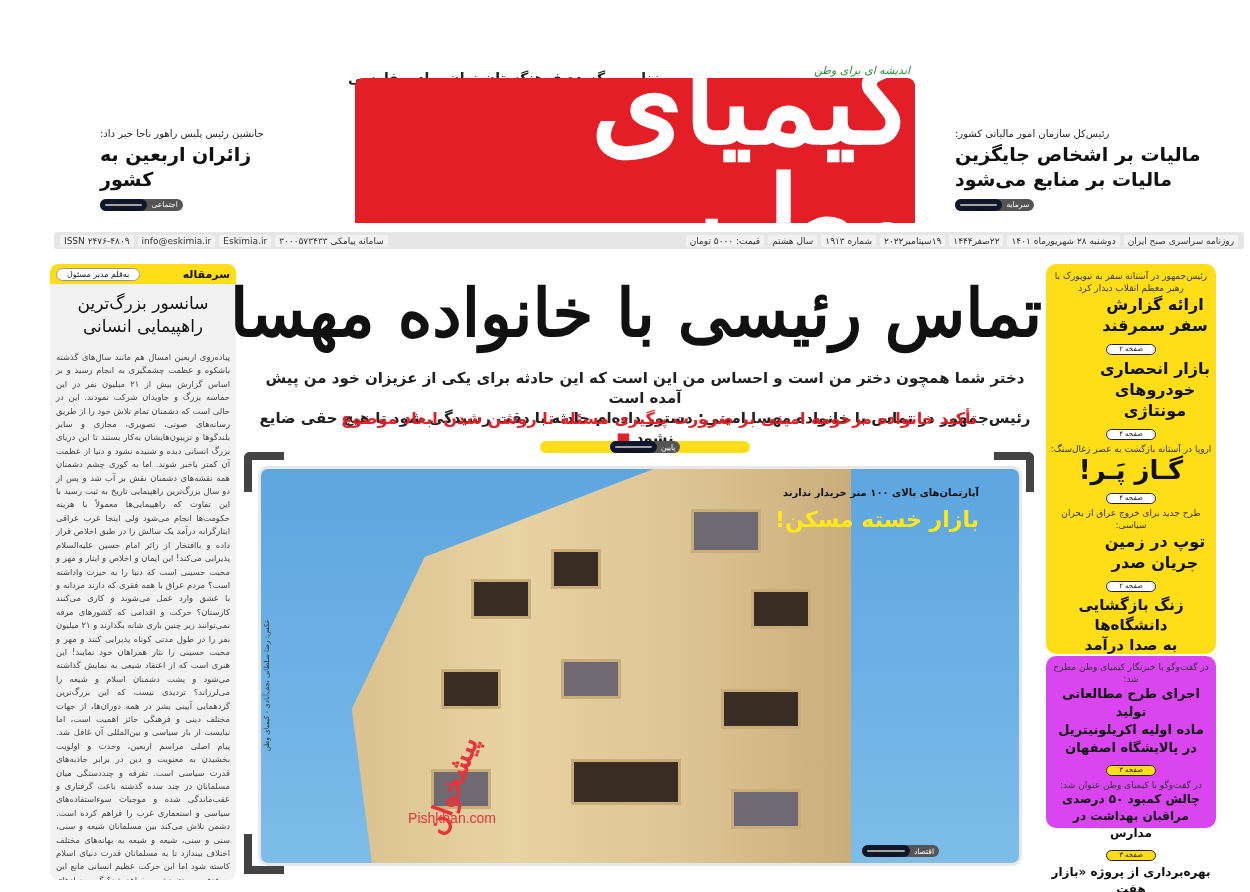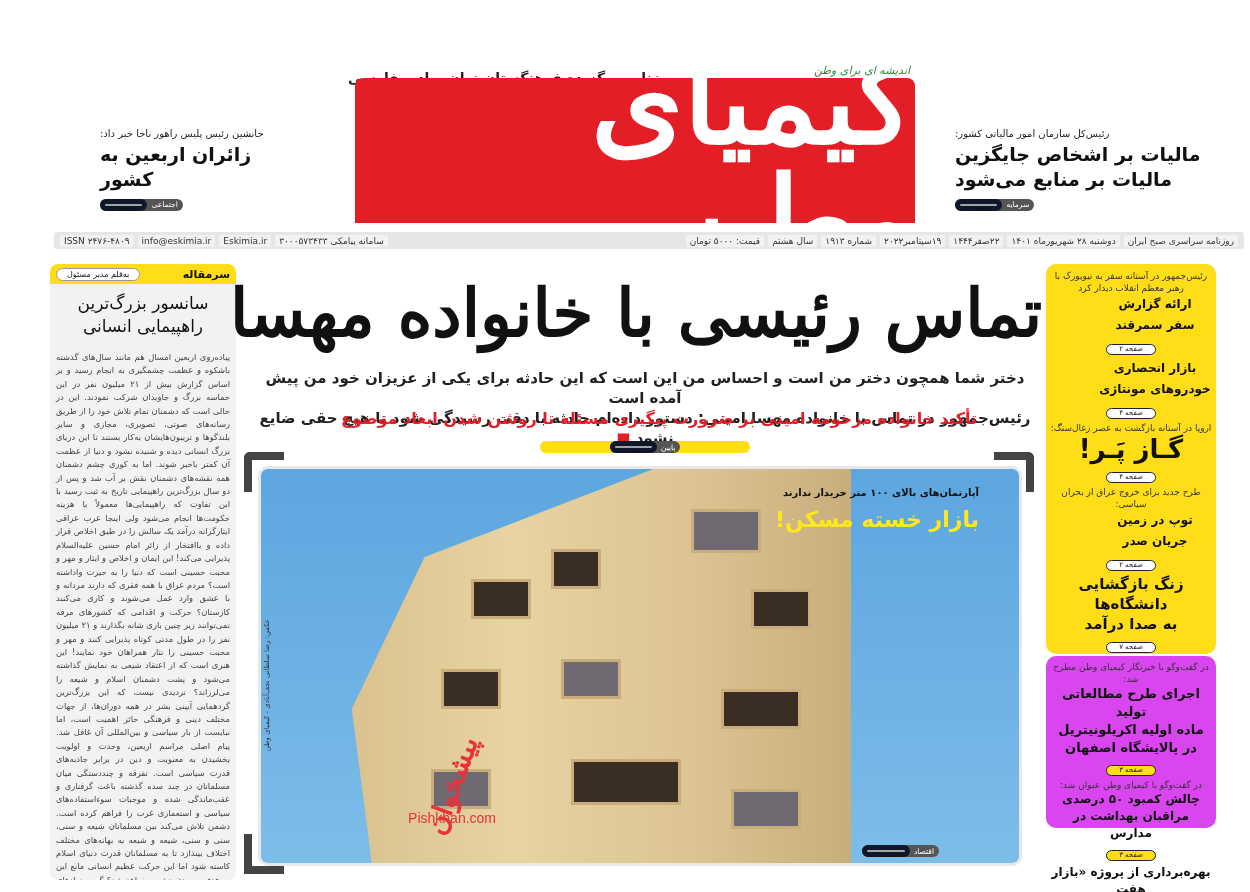--- a/index.html
+++ b/index.html
@@ -78,21 +78,21 @@
   .watermark .fa { font-size: 28px; font-weight: bold; font-family: "DejaVu Serif", serif; transform: rotate(-70deg); display: block; margin-bottom: 6px; }
   .watermark .en { font-size: 14px; font-family: "Liberation Sans", sans-serif; }
   .photo-page-pill { position: absolute; right: 80px; bottom: 6px; }
 
   
   .right-yellow { left: 1046px; top: 264px; width: 170px; height: 390px; background: #ffde17; border-radius: 10px; padding: 6px 4px; }
   .right-gray { left: 1046px; top: 656px; width: 170px; height: 172px; background: #d946ef; border-radius: 10px; padding: 5px 4px; }
   .rt { text-align: center; direction: rtl; }
   .rt .kicker { font-size: 9px; line-height: 12px; color: #333; }
   .rt .title { font-size: 15px; font-weight: bold; line-height: 20px; color: #111; }
-  .rt .title.big { font-size: 12px; line-height: 21px; margin-left: 48px; }
+  .rt .title.big { font-size: 16px; line-height: 21px; margin-left: 48px; }
   .rt .title.huge { font-size: 26px; line-height: 30px; }
   .rt .pill { display: inline-block; background: #ffde17; border: 1px solid #222; border-radius: 7px; font-size: 7px; padding: 0 12px; height: 11px; line-height: 9px; margin: 2px 0 3px; }
   .right-yellow .rt .pill { background: #fff; }
 </style>
 </head>
 <body>
 
 <div class="abs masthead-slogan">اندیشه ای برای وطن</div>
 <div class="abs masthead-tagline">روزنامه برگزیده فرهنگستان زبان و ادب فارسی</div>
 <div class="abs masthead-logo">

